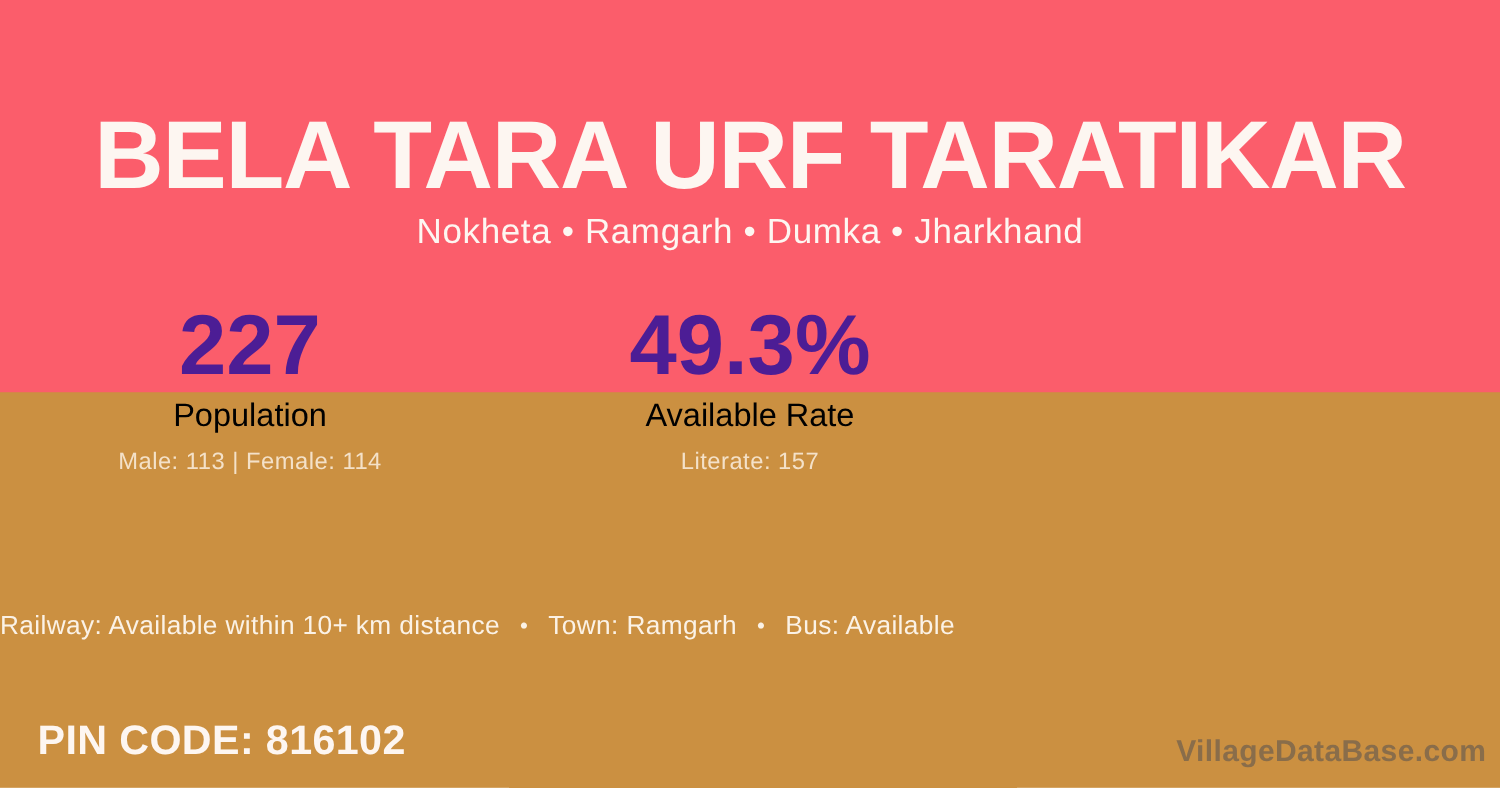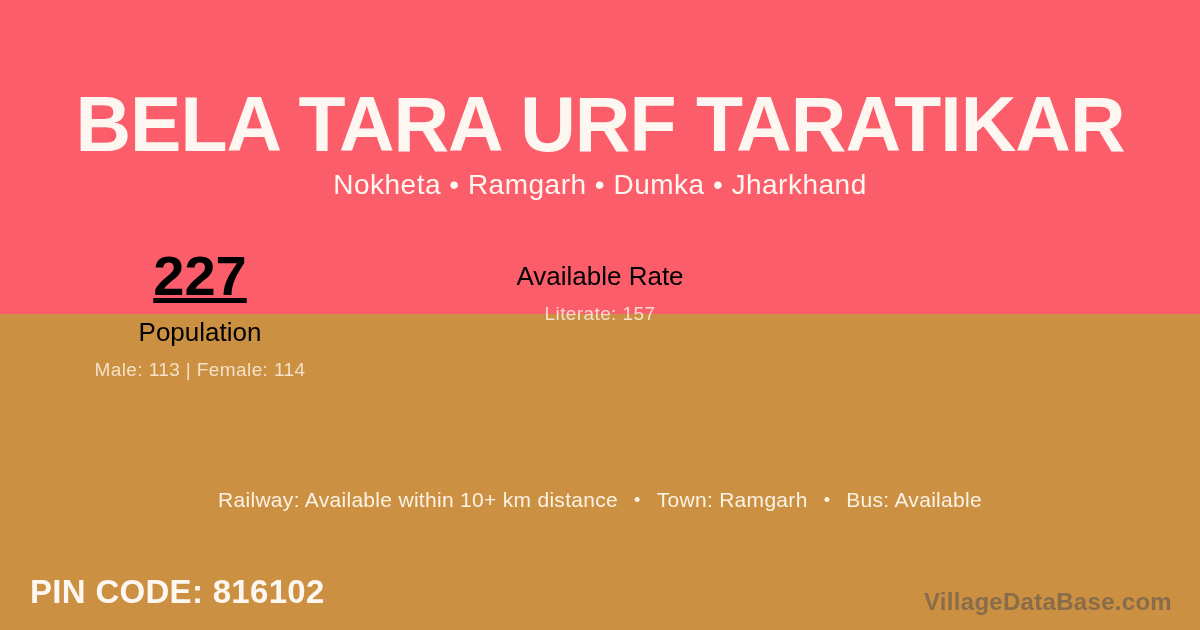--- a/index.html
+++ b/index.html
@@ -58,25 +58,24 @@
     top: 248px;
     left: 0;
     width: 100%;
     display: flex;
   }
   .stat-col {
     width: 33.3333%;
     text-align: center;
   }
   .stat-value {
-    font-size: 56px;
+    font-size: 68px;
     line-height: 56px;
     font-weight: 700;
-    color: #000000;
-    text-decoration: underline;
+    color: #4c1d95;
   }
   .stat-label {
     margin-top: 12px;
     font-size: 26px;
     line-height: 32px;
     font-weight: 400;
     color: #000000;
   }
   .stat-detail {
     margin-top: 10px;
@@ -84,21 +83,21 @@
     line-height: 24px;
     font-weight: 400;
     color: rgba(253, 243, 230, 0.82);
     letter-spacing: 0.4px;
   }
   .transport-line {
     position: absolute;
     top: 486px;
     left: 0;
     width: 100%;
-    text-align: center;
+    text-align: left;
     font-size: 21px;
     line-height: 28px;
     color: #FBF2E6;
     letter-spacing: 0.3px;
     white-space: nowrap;
   }
   .transport-sep {
     display: inline-block;
     margin: 0 16px;
     font-size: 18px;
@@ -109,21 +108,21 @@
     left: 30px;
     top: 576px;
     font-size: 33px;
     line-height: 32px;
     font-weight: 700;
     color: #FDF6F1;
     letter-spacing: 0.3px;
   }
   .watermark {
     position: absolute;
-    right: 28px;
+    right: 11px;
     top: 587px;
     font-size: 24px;
     line-height: 30px;
     font-weight: 700;
     color: rgba(72, 74, 84, 0.5);
     letter-spacing: 0.3px;
   }
 </style>
 </head>
 <body>
@@ -137,20 +136,21 @@
 
   <div class="subtitle">Nokheta • Ramgarh • Dumka • Jharkhand</div>
 
   <div class="stats-row">
     <div class="stat-col">
       <div class="stat-value">227</div>
       <div class="stat-label">Population</div>
       <div class="stat-detail">Male: 113 | Female: 114</div>
     </div>
     <div class="stat-col">
+      <div class="stat-value">49.3%</div>
       <div class="stat-label">Available Rate</div>
       <div class="stat-detail">Literate: 157</div>
     </div>
   </div>
 
   <div class="transport-line">
     <span>Railway: Available within 10+ km distance</span><span class="transport-sep">•</span><span>Town: Ramgarh</span><span class="transport-sep">•</span><span>Bus: Available</span>
   </div>
 
   <div class="pincode">PIN CODE: 816102</div>

